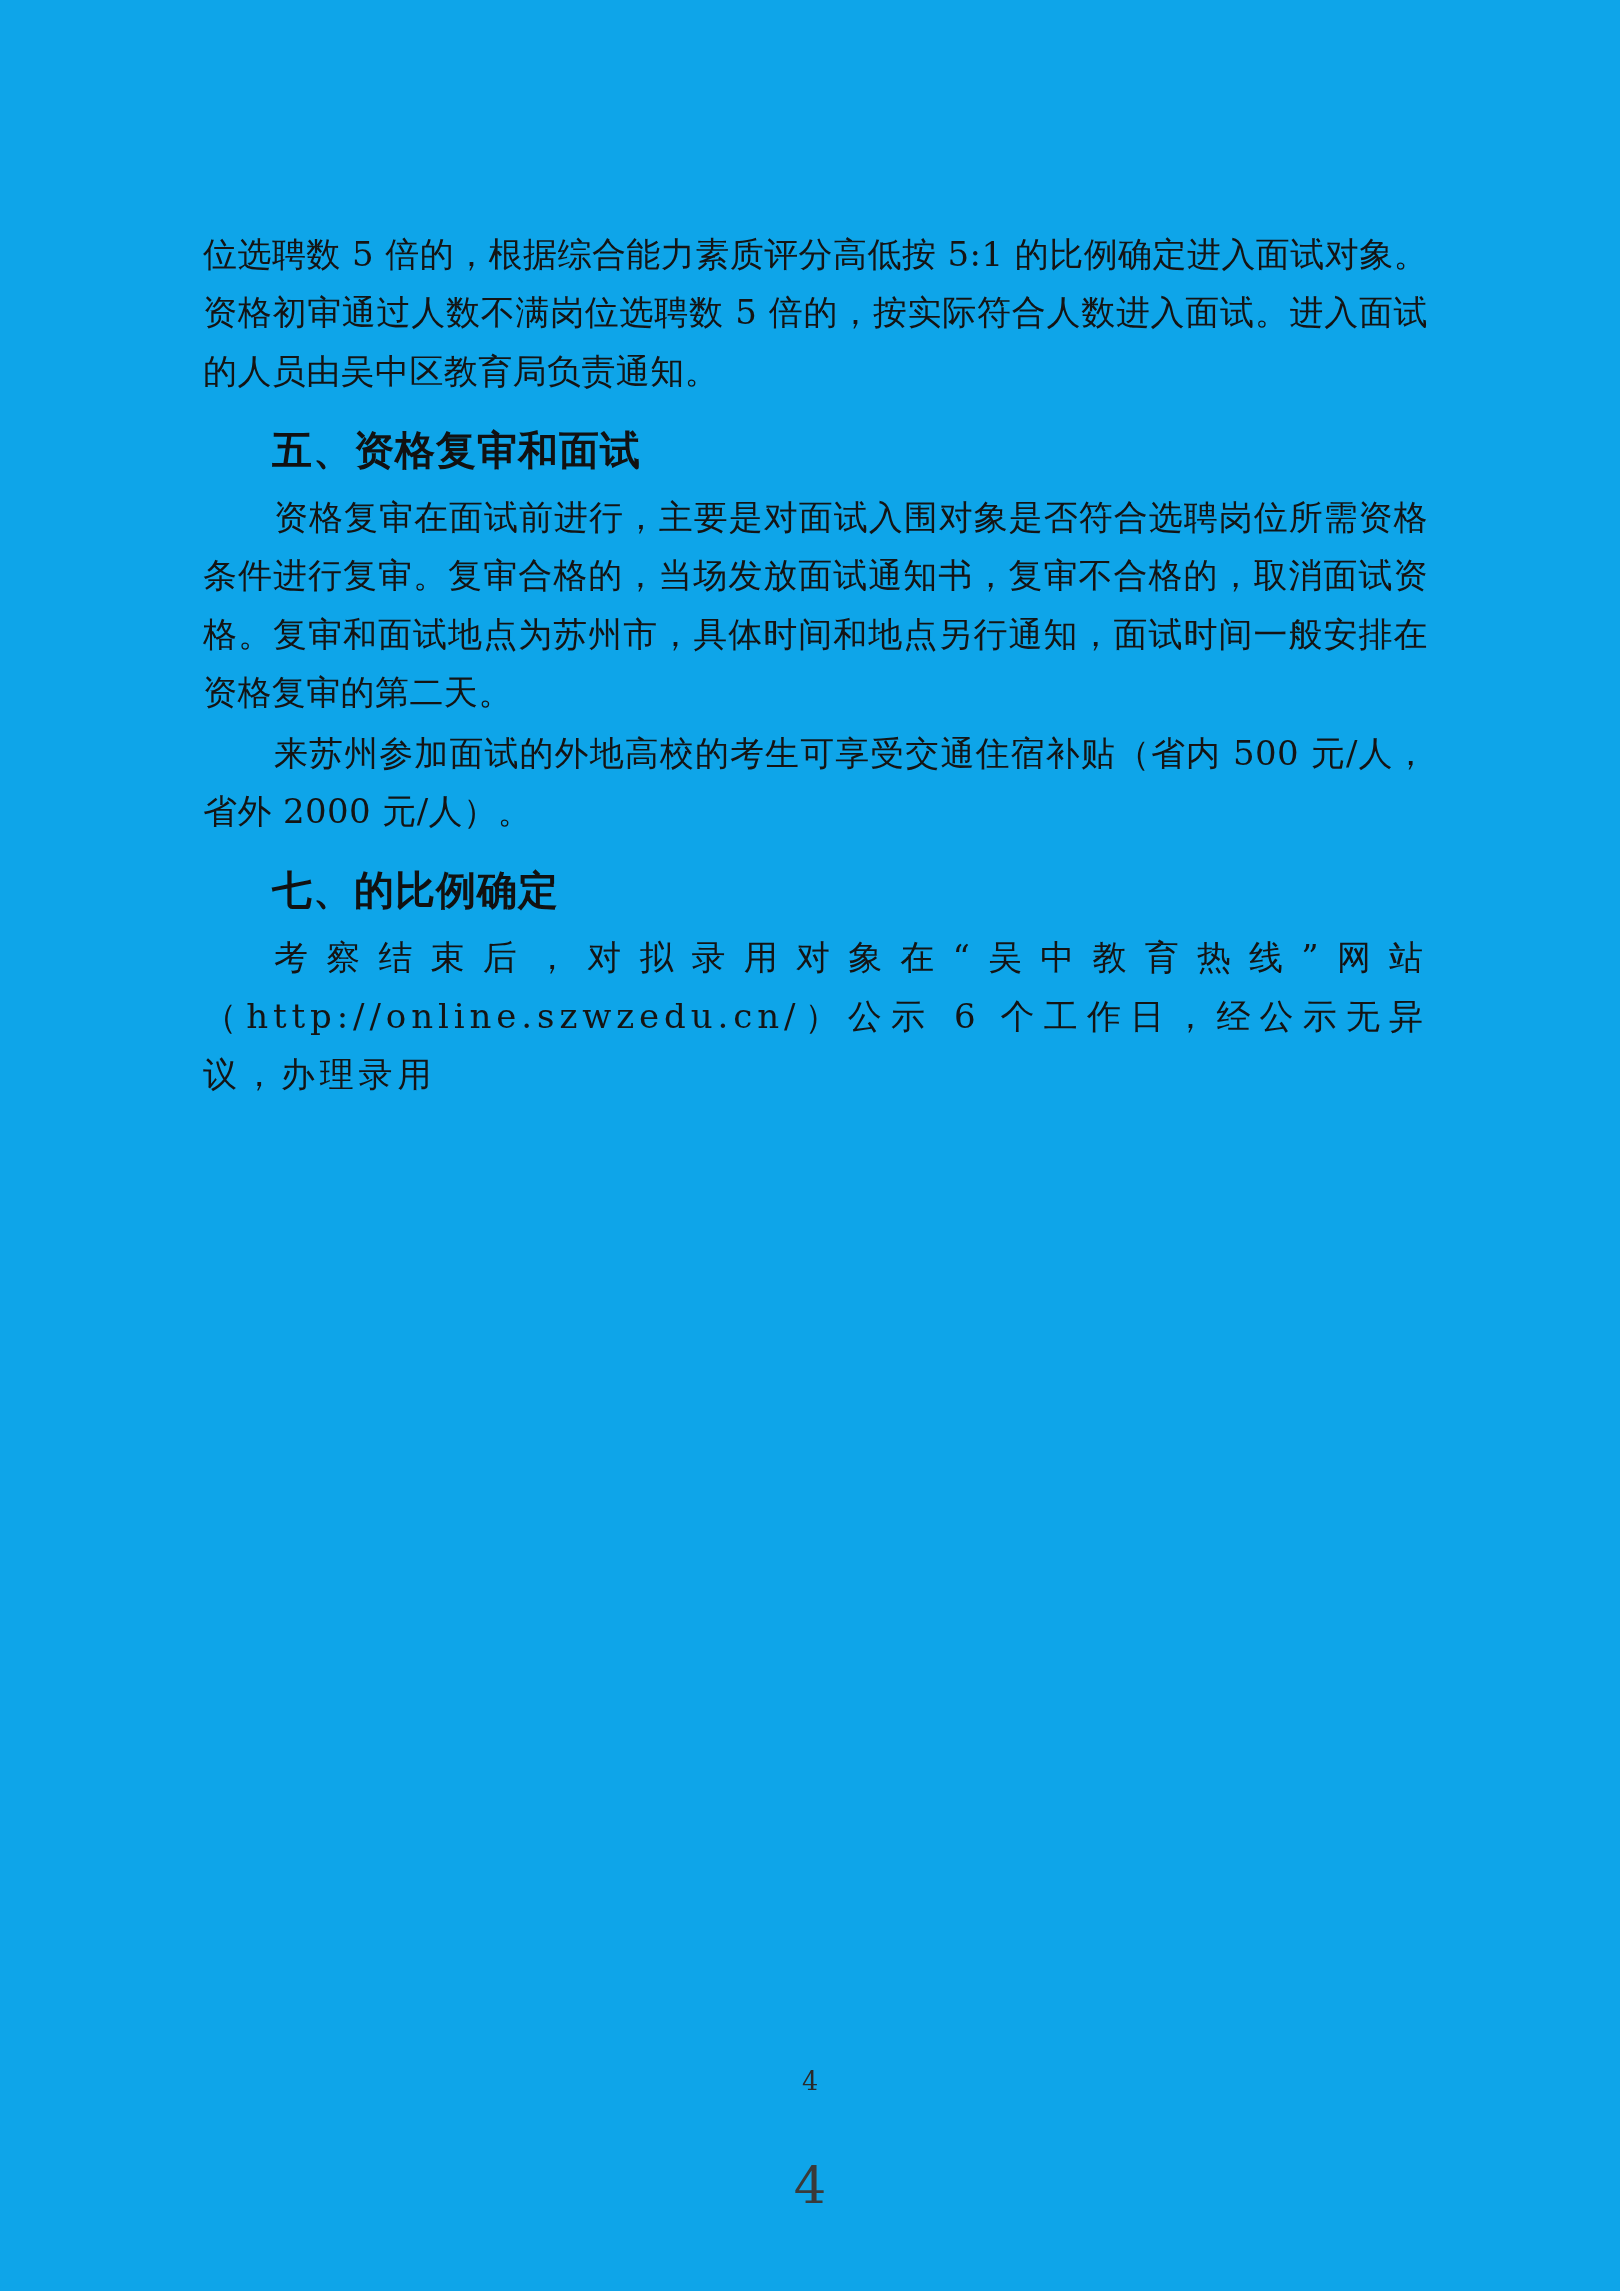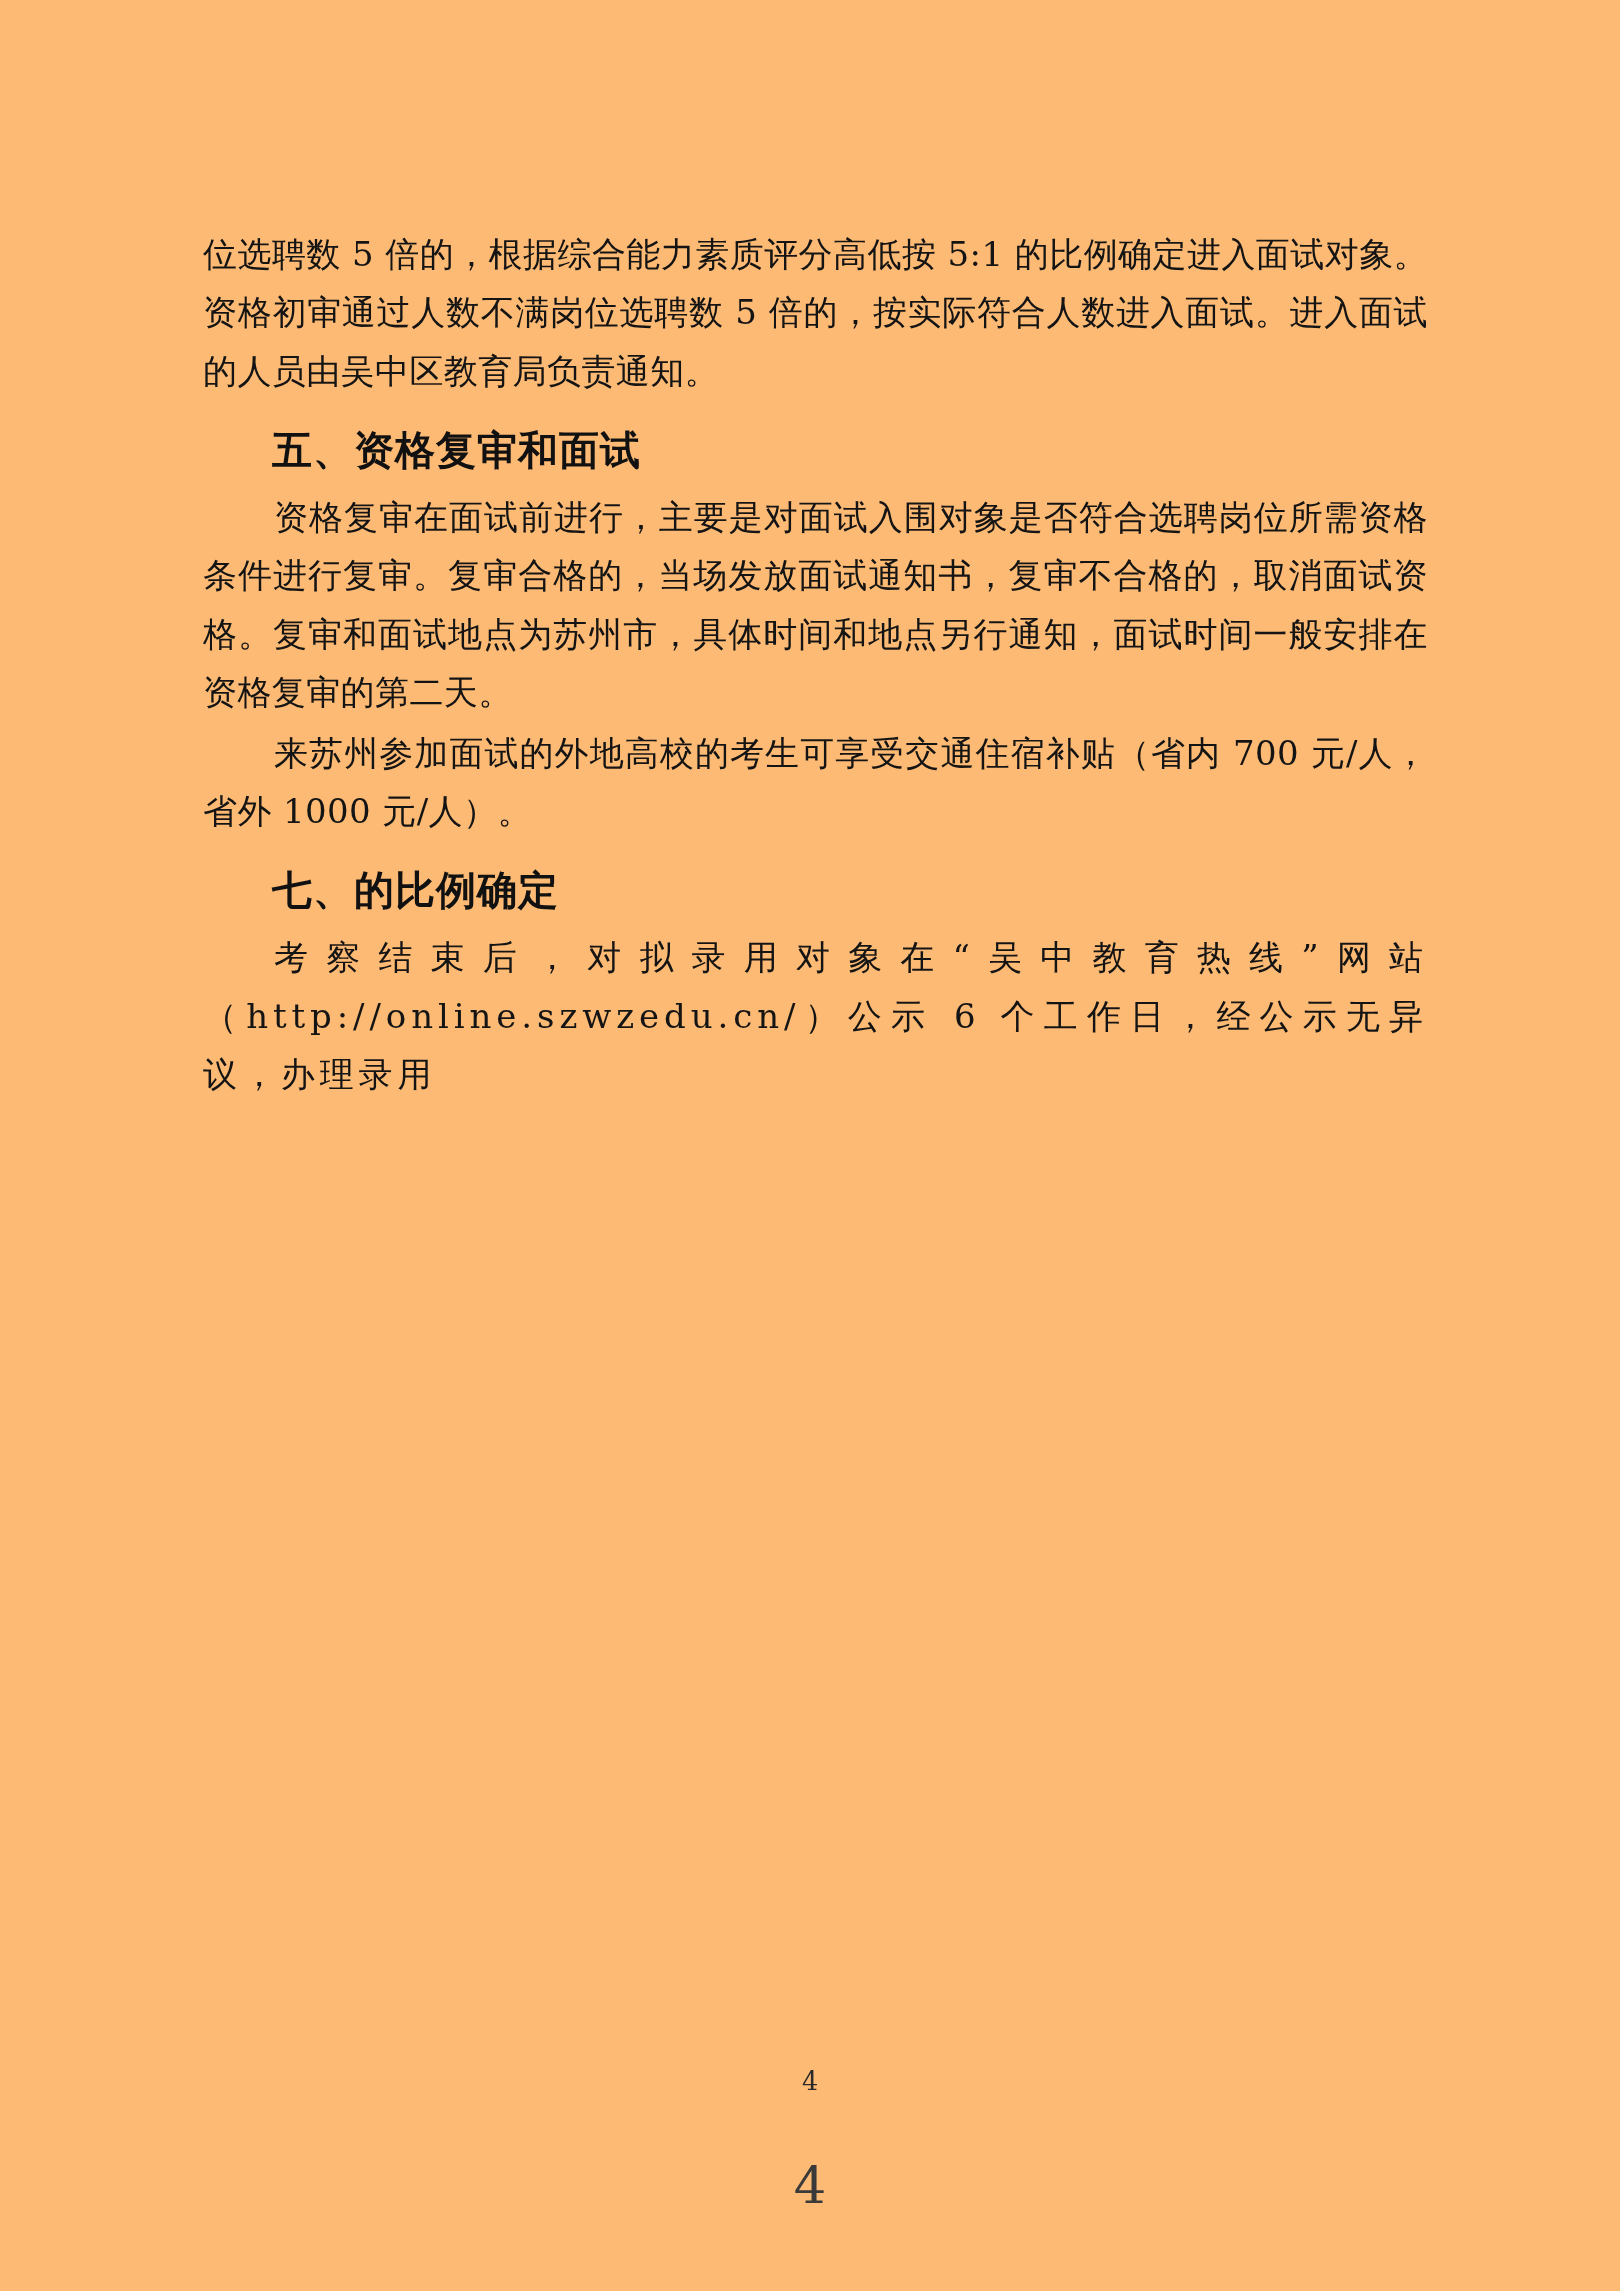--- a/index.html
+++ b/index.html
@@ -4,21 +4,21 @@
 <style>
   html, body {
     margin: 0;
     padding: 0;
     background: #ffffff;
   }
   .page {
     position: relative;
     width: 1620px;
     height: 2292px;
-    background: #fdba74;
+    background: #0ea5e9;
     box-sizing: border-box;
     font-family: "DejaVu Serif", "Liberation Serif", serif;
     color: #1b1b1b;
   }
   .content {
     position: absolute;
     left: 203px;
     top: 225px;
     width: 1225px;
   }
@@ -77,21 +77,21 @@
 <div class="page">
   <div class="content">
 
     <p class="body-par">位选聘数 5 倍的，根据综合能力素质评分高低按 5:1 的比例确定进入面试对象。资格初审通过人数不满岗位选聘数 5 倍的，按实际符合人数进入面试。进入面试的人员由吴中区教育局负责通知。</p>
 
     <h2 class="section">五、资格复审和面试</h2>
 
     <p class="body-par indent">资格复审在面试前进行，主要是对面试入围对象是否符合选聘岗位所需资格条件进行复审。复审合格的，当场发放面试通知书，复审不合格的，取消面试资格。复审和面试地点为苏州市，具体时间和地点另行通知，面试时间一般安排在资格复审的第二天。</p>
 
 
-    <p class="body-par indent">来苏州参加面试的外地高校的考生可享受交通住宿补贴（省内 700 元/人，省外 1000 元/人）。</p>
+    <p class="body-par indent">来苏州参加面试的外地高校的考生可享受交通住宿补贴（省内 500 元/人，省外 2000 元/人）。</p>
 
 
 
 
     <h2 class="section">七、的比例确定</h2>
 
     <p class="body-par indent spaced">考察结束后，对拟录用对象在“吴中教育热线”网站（http://online.szwzedu.cn/）公示 6 个工作日，经公示无异议，办理录用</p>
 
   </div>
 

